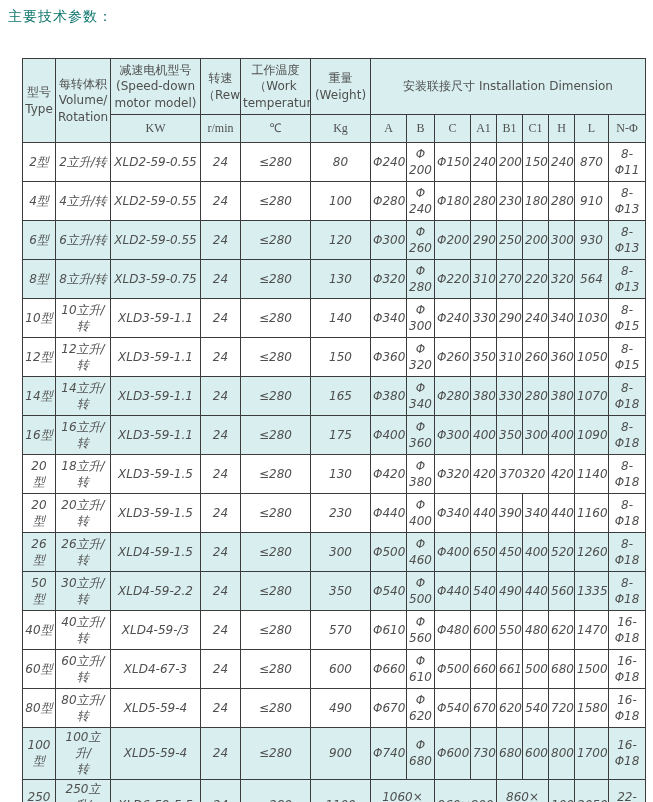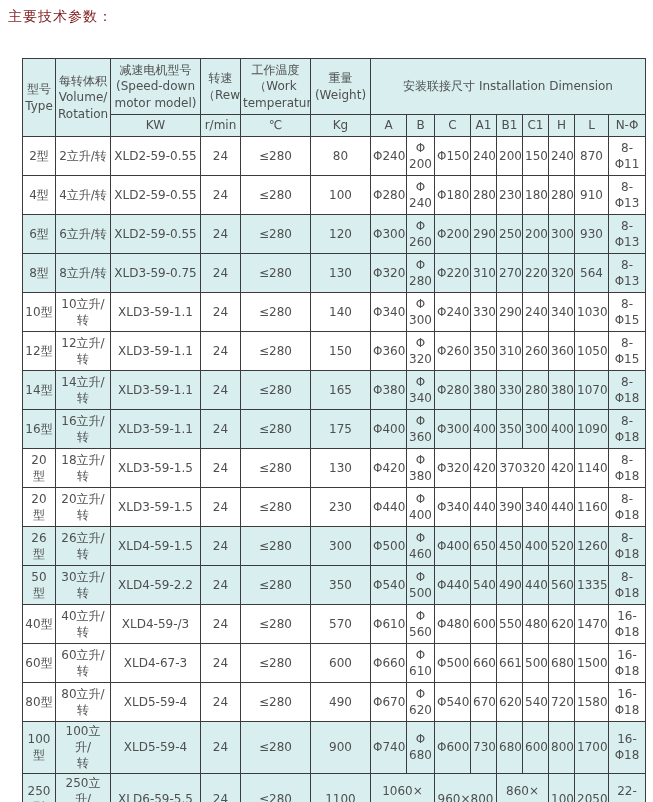--- a/index.html
+++ b/index.html
@@ -5,21 +5,21 @@
   html,body{margin:0;padding:0;background:#ffffff;}
   .page{
     position:relative;
     width:653px;height:802px;
     background:#ffffff;
     font-family:"DejaVu Sans","Liberation Sans",sans-serif;
     overflow:hidden;
   }
   .title{
     position:absolute;left:8px;top:8px;
-    font-size:14px;color:#7f1d1d;
+    font-size:14px;color:#0f766e;
     letter-spacing:1px;
   }
   table.spec{
     position:absolute;left:22px;top:58px;
     width:623px;
     border-collapse:collapse;
     table-layout:fixed;
   }
   table.spec th, table.spec td{
     border:1px solid #3c3c3c;
@@ -32,22 +32,22 @@
     padding:1px 2px;
     white-space:pre-line;
     overflow:hidden;
   }
   thead th, tr.shaded td{
     background-color:#d9efef;
     background-image:radial-gradient(rgba(255,255,255,.85) 22%, rgba(255,255,255,0) 24%);
     background-size:4px 4px;
   }
   thead tr.main-head{height:56px;}
-  thead tr.units-head{height:22px;}
-  tbody tr{height:39px;}
+  thead tr.units-head{height:28px;font-family:Liberation Serif, serif;}
+  tbody tr{height:39px;font-style:italic;}
 </style>
 </head>
 <body>
 
 <div class="page">
   <div class="title">主要技术参数：</div>
 
   <table class="spec">
     <colgroup>
       <col style="width:33px">

